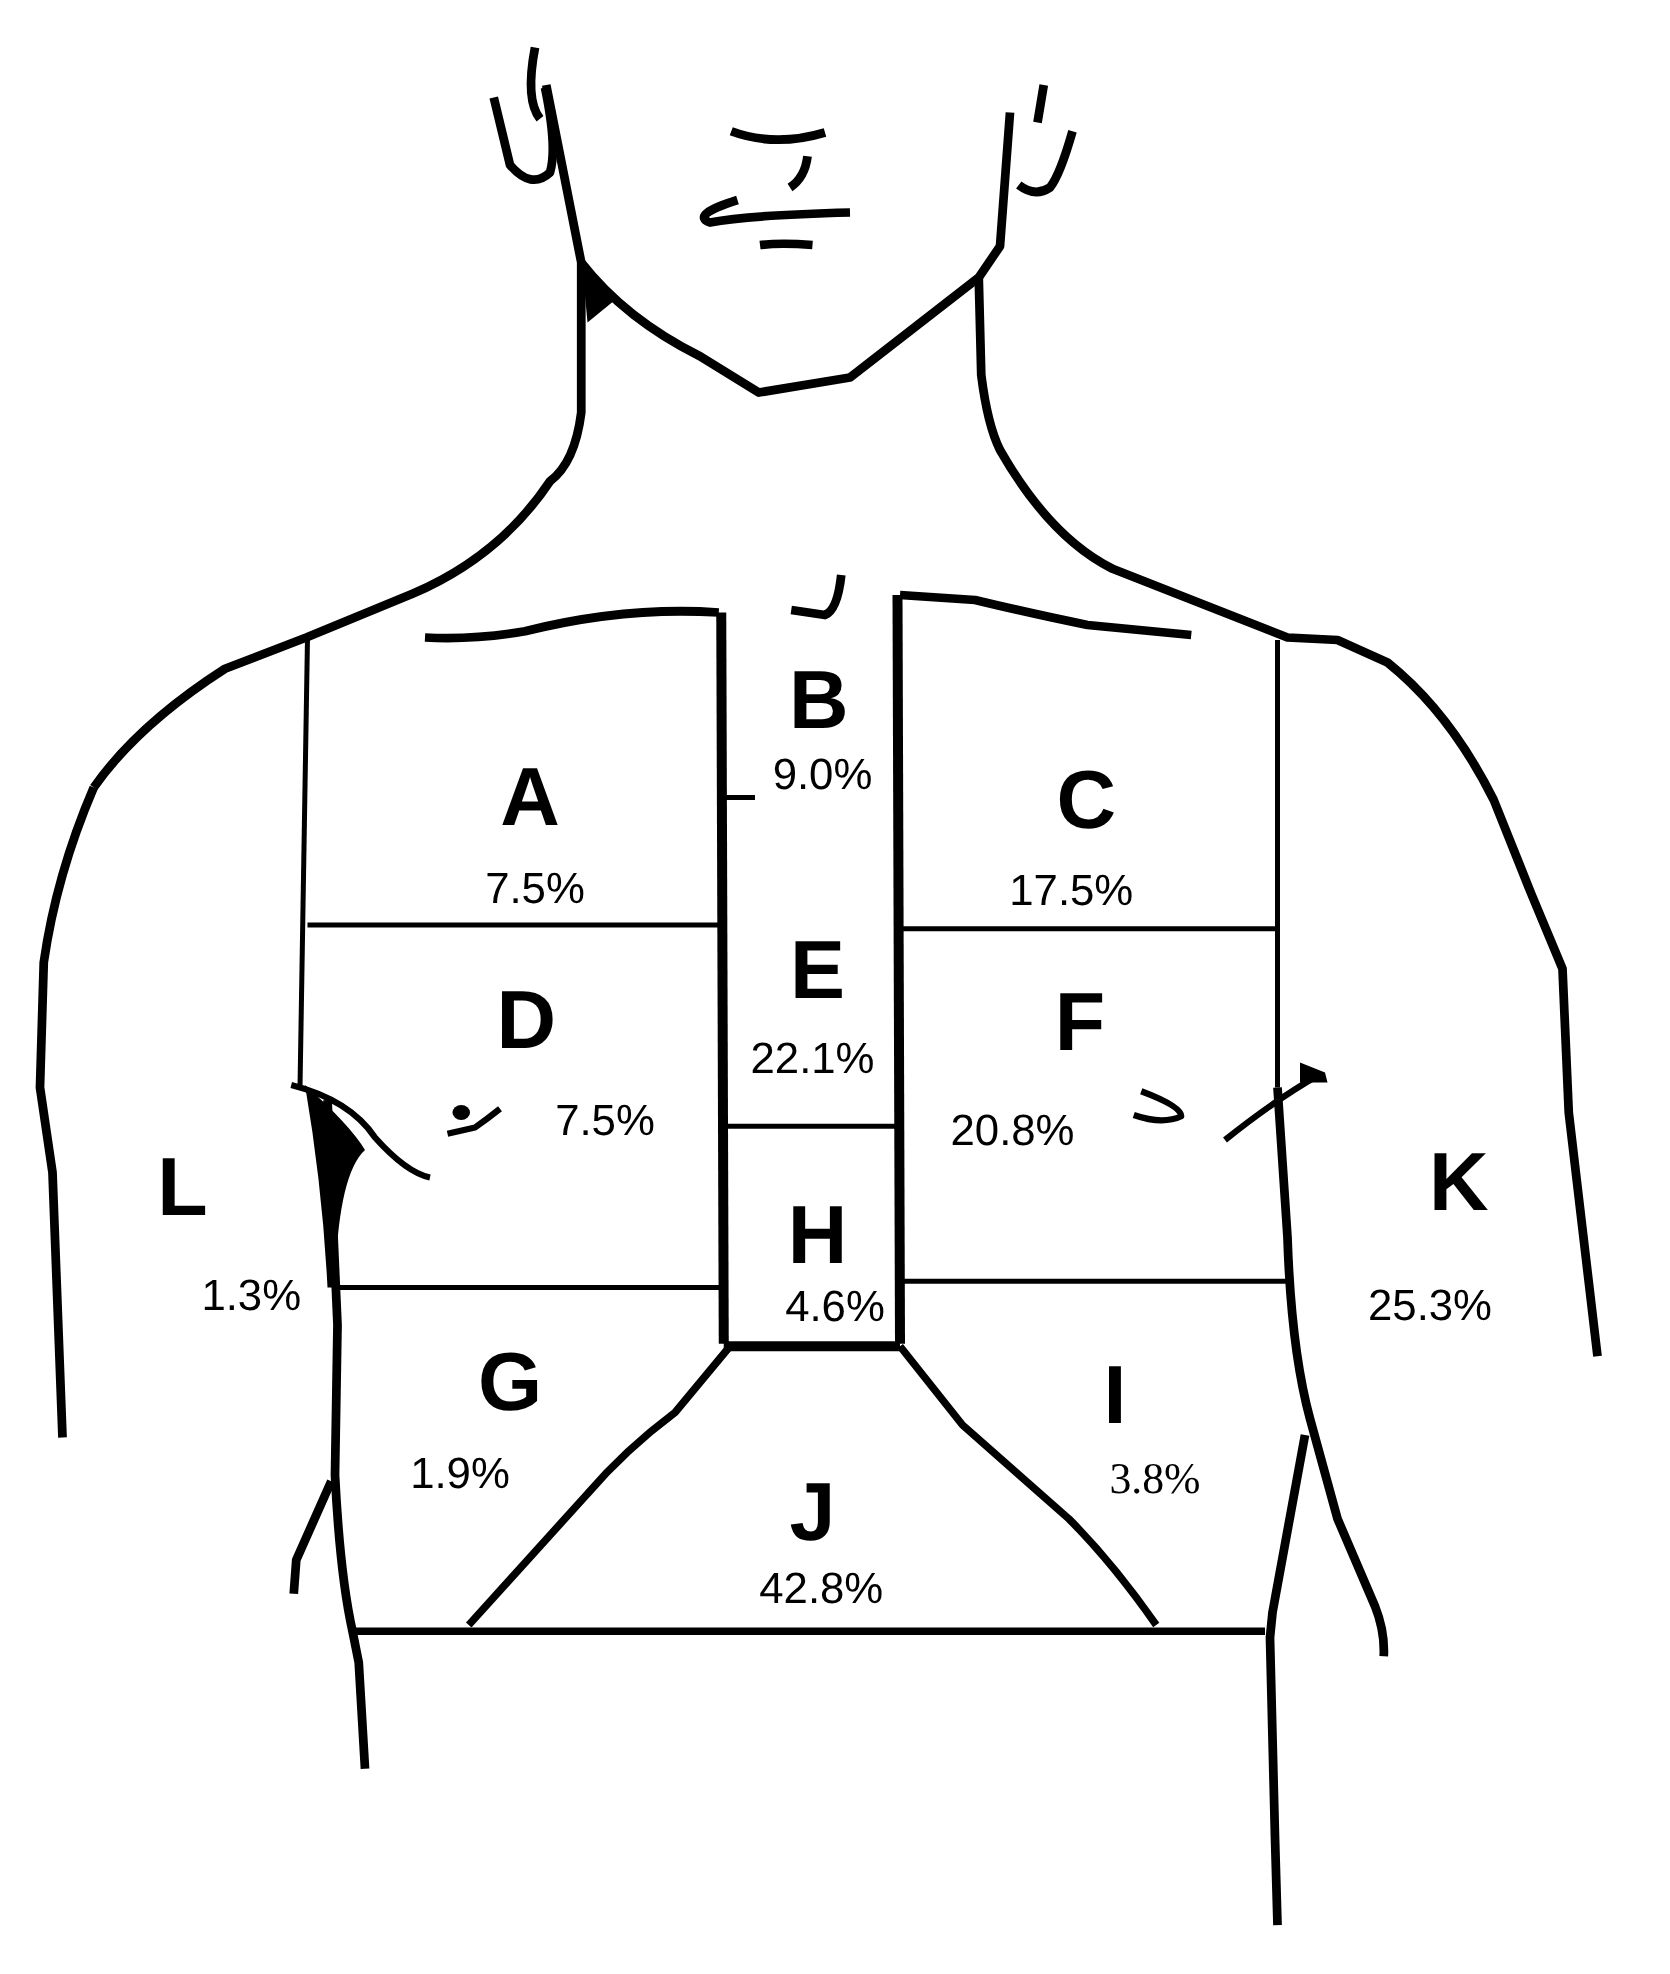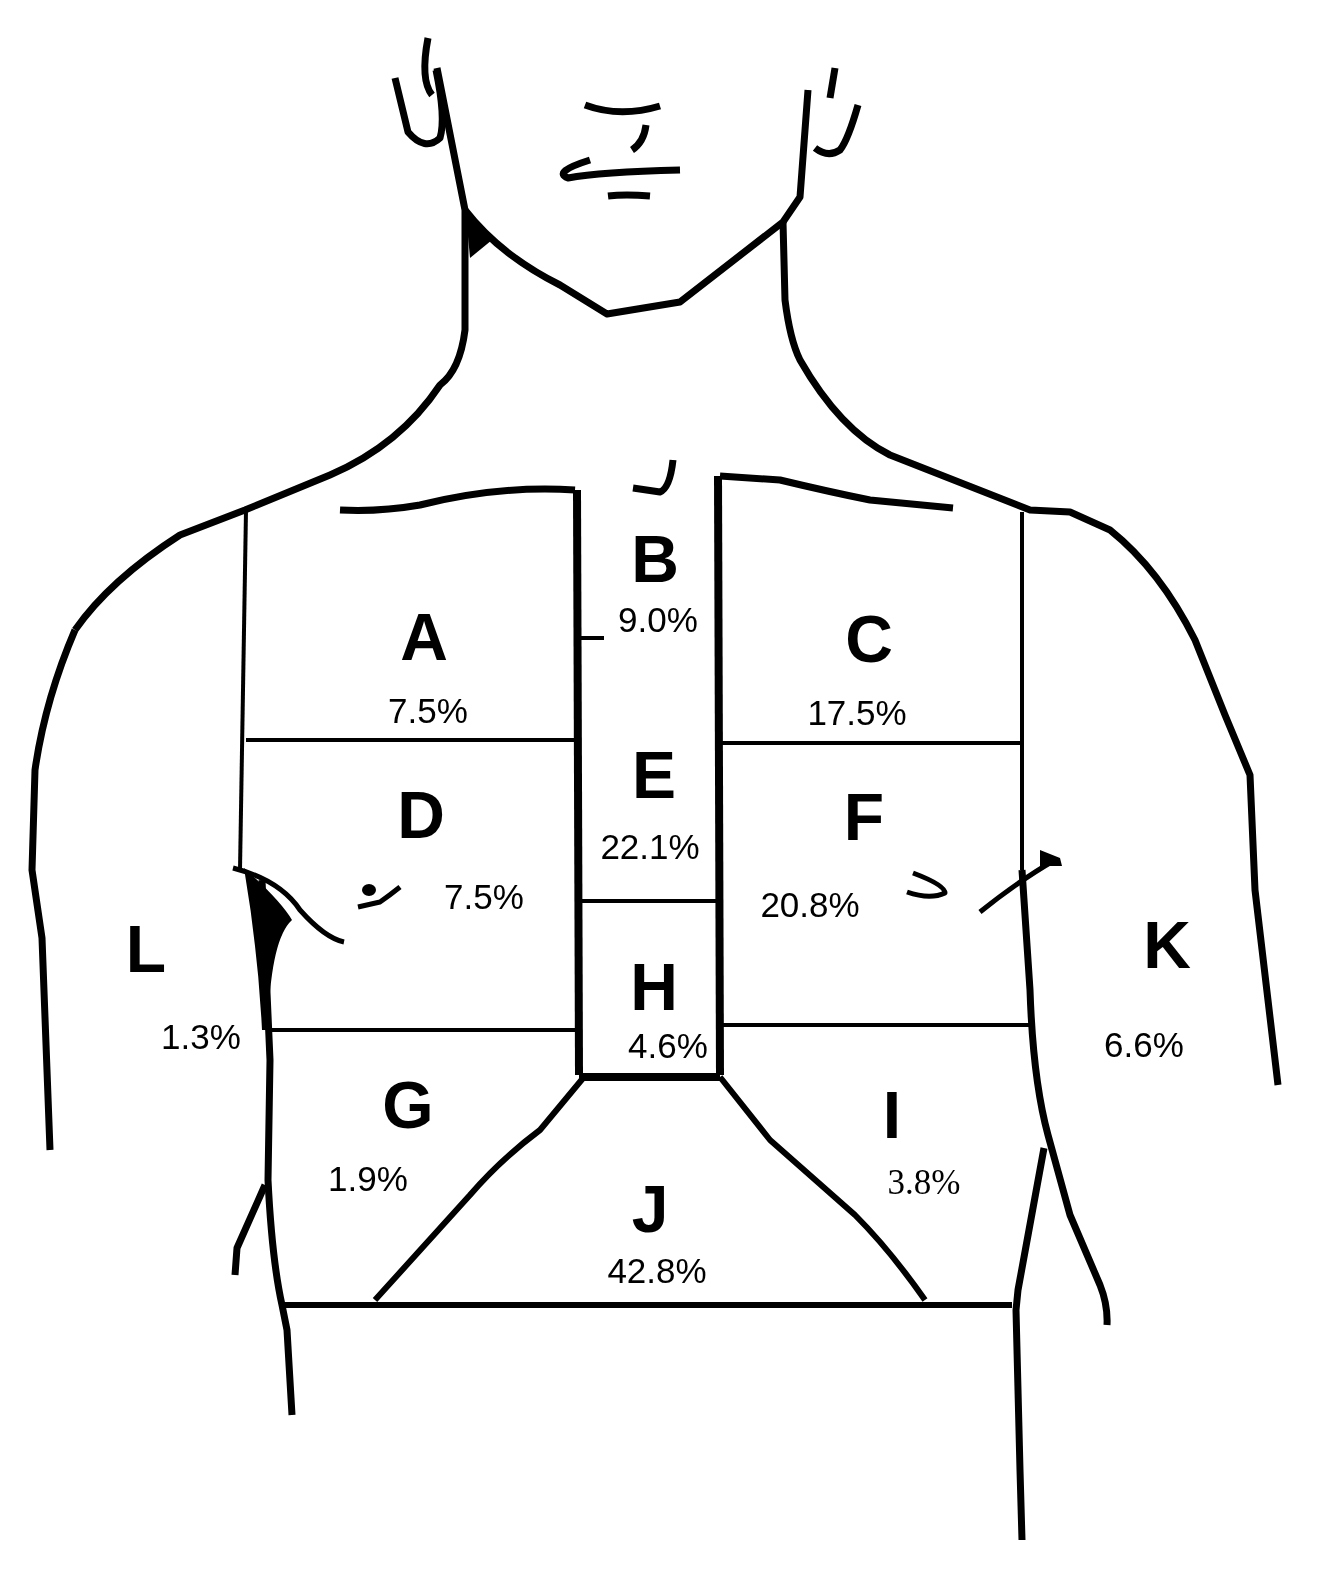--- a/index.html
+++ b/index.html
@@ -98,17 +98,17 @@
   <div class="lbl letter" style="left:654px;top:954px;">H</div>
   <div class="lbl pct" style="left:648px;top:1023px;margin-left:20px;">4.6%</div>
 
   <div class="lbl letter" style="left:892px;top:1082px;">I</div>
   <div class="lbl pct" style="left:924px;top:1160px;font-family:Liberation Serif, serif;">3.8%</div>
 
   <div class="lbl letter" style="left:650px;top:1176px;">J</div>
   <div class="lbl pct" style="left:657px;top:1248px;">42.8%</div>
 
   <div class="lbl letter" style="left:1167px;top:912px;">K</div>
-  <div class="lbl pct" style="left:1144px;top:1022px;">6.6%</div>
+  <div class="lbl pct" style="left:1144px;top:1022px;">25.3%</div>
 
   <div class="lbl letter" style="left:146px;top:916px;">L</div>
   <div class="lbl pct" style="left:153px;top:1014px;margin-left:48px;">1.3%</div>
 </div>
 
 </body></html>

